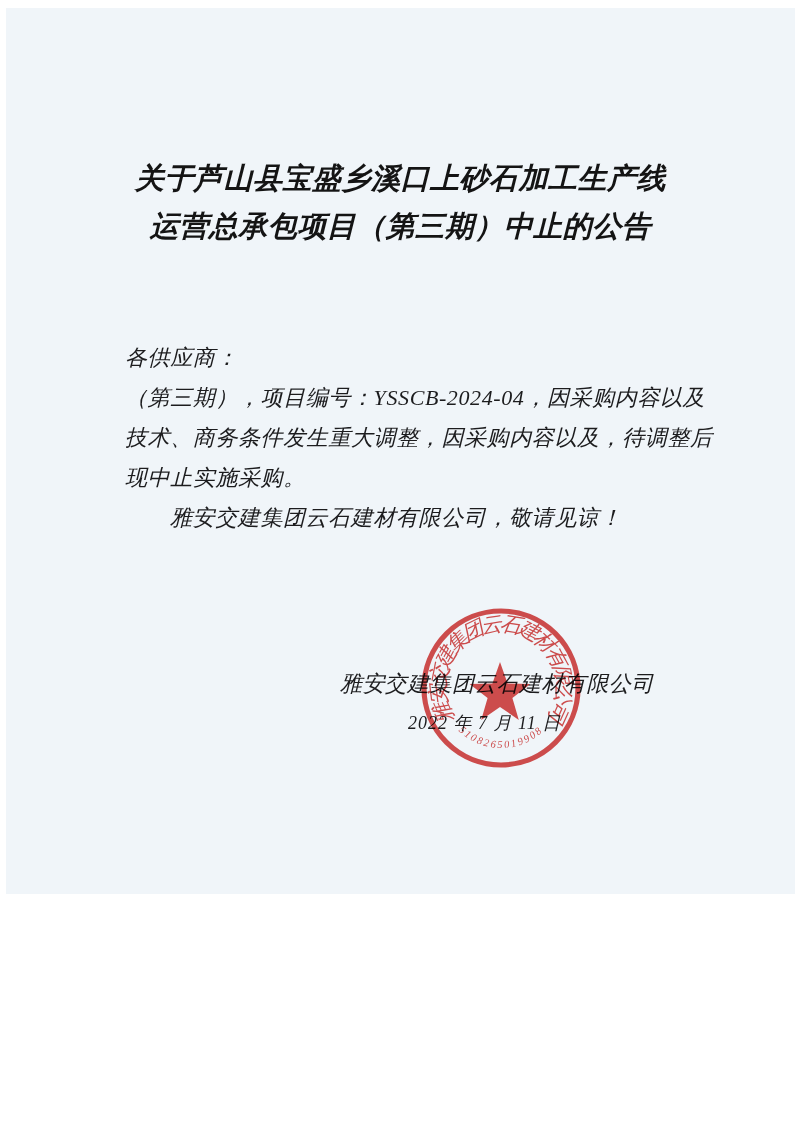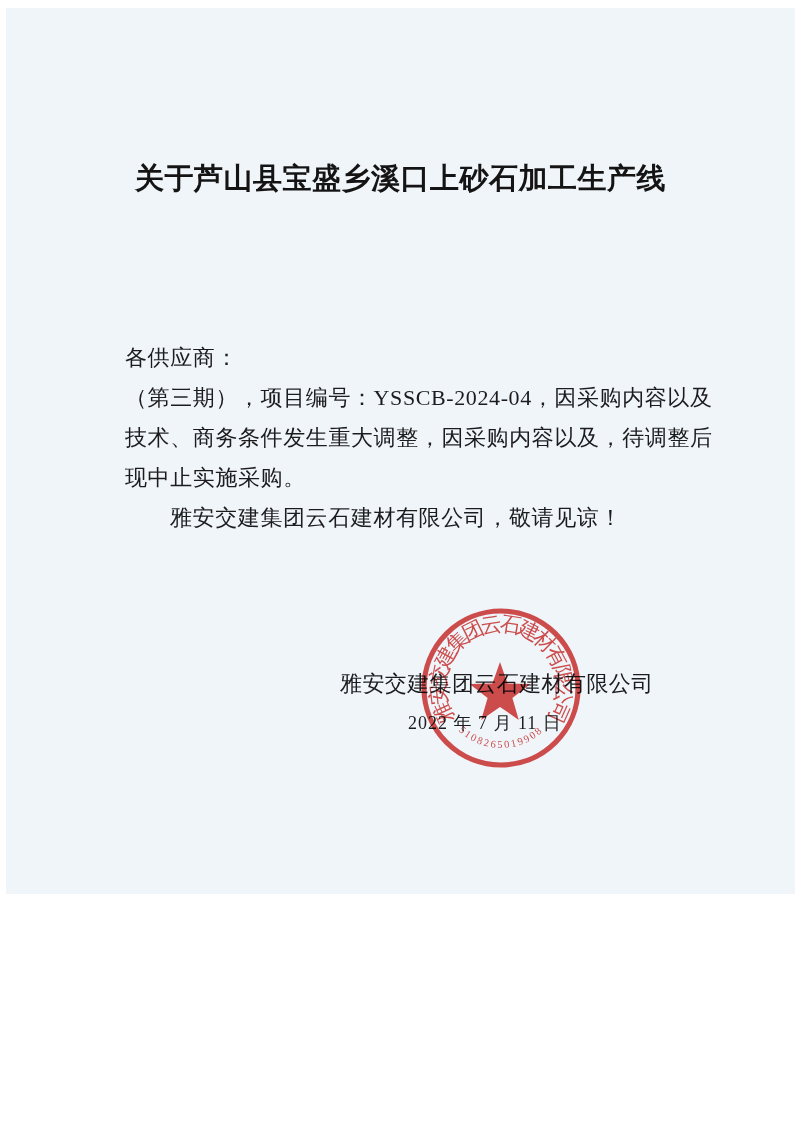--- a/index.html
+++ b/index.html
@@ -8,20 +8,21 @@
     background: #ffffff;
     font-family: "Liberation Serif", "DejaVu Serif", serif;
     position: relative;
     overflow: hidden;
   }
   .page {
     position: absolute;
     left: 0; top: 0;
     width: 800px; height: 903px;
     background: #ffffff;
+    font-style: italic;
   }
   .paper {
     position: absolute;
     left: 6px; top: 8px; right: 5px; bottom: 9px;
     background: #f0f5f9;
   }
   .doc-title {
     position: absolute;
     left: 0; right: 0; top: 146px;
     text-align: center;
@@ -70,20 +71,21 @@
   }
 </style>
 </head>
 <body>
 
 <div class="page">
   <div class="paper">
 
     <div class="doc-title">
       <div>关于芦山县宝盛乡溪口上砂石加工生产线</div>
+      <div>运营总承包项目（第三期）中止的公告</div>
     </div>
 
     <div class="doc-body">
       <div class="body-line">各供应商：</div>
       <div class="body-line">（第三期），项目编号：YSSCB-2024-04，因采购内容以及</div>
       <div class="body-line">技术、商务条件发生重大调整，因采购内容以及，待调整后</div>
       <div class="body-line">现中止实施采购。</div>
       <div class="body-line indent">雅安交建集团云石建材有限公司，敬请见谅！</div>
     </div>
 

